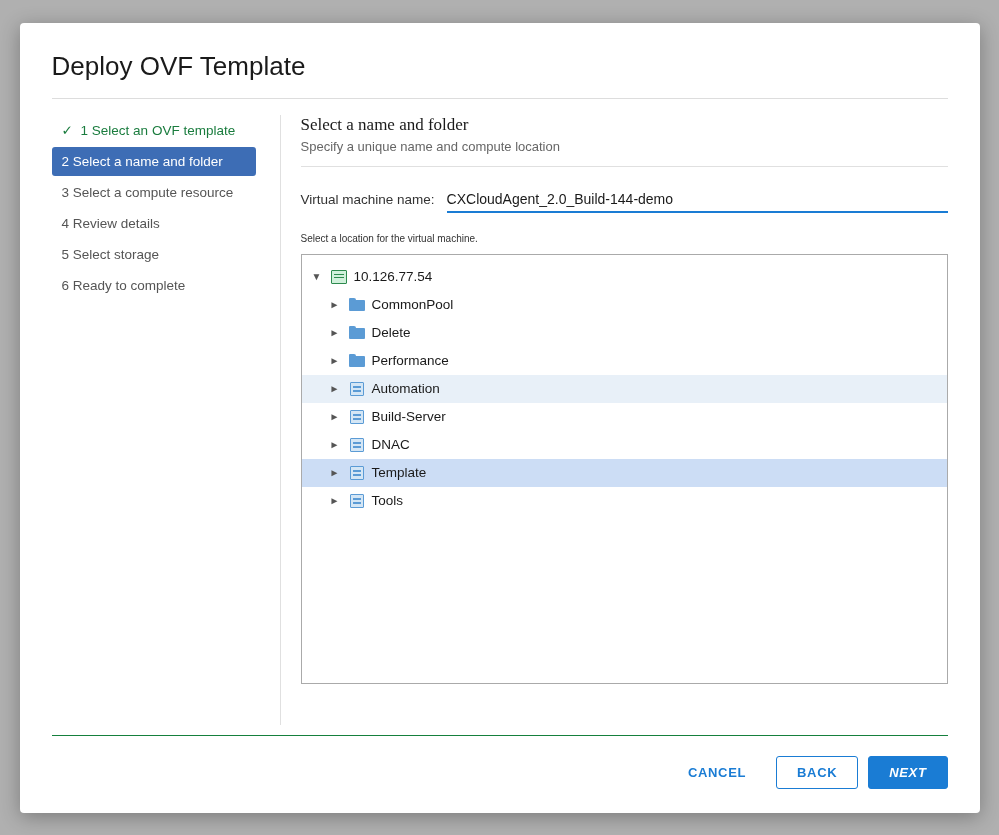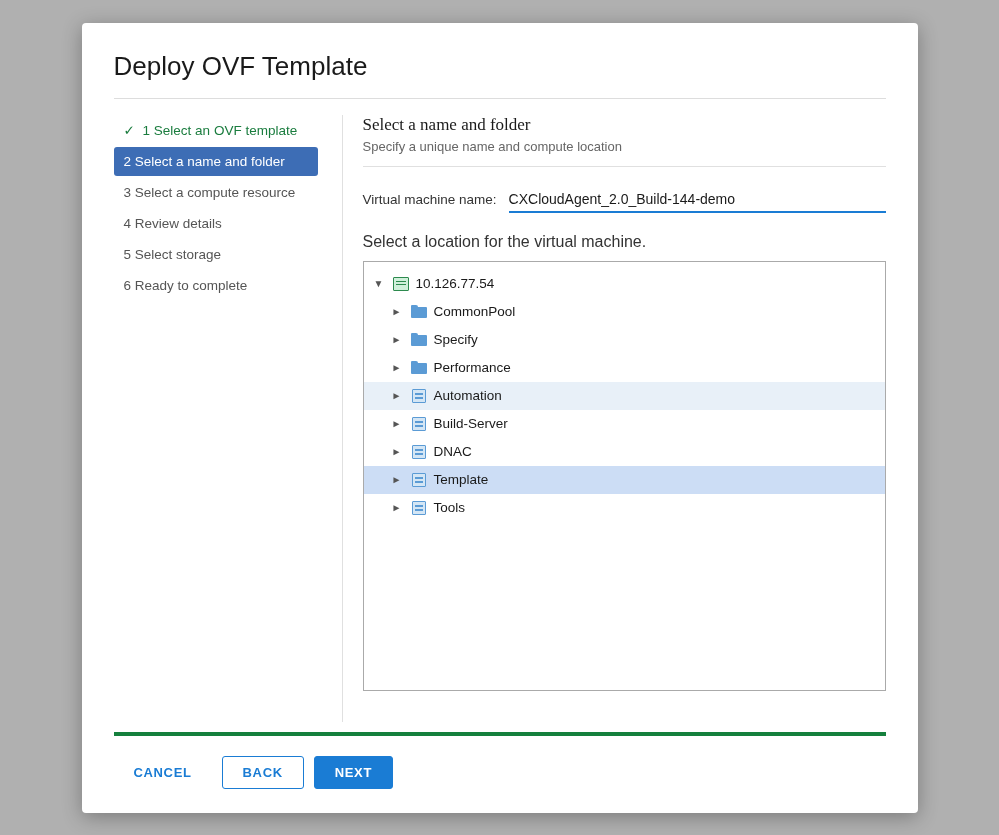--- a/index.html
+++ b/index.html
@@ -8,21 +8,21 @@
       display: flex;
       justify-content: center;
       align-items: center;
       min-height: 835px;
       font-family: -apple-system, BlinkMacSystemFont, 'Segoe UI', Arial, sans-serif;
       font-size: 14px;
     }
     .dialog {
       background: #fff;
       border-radius: 4px;
-      width: 836px;
+      width: 960px;
       min-height: 790px;
       box-shadow: 0 4px 20px rgba(0,0,0,0.3);
       display: flex;
       flex-direction: column;
       padding: 28px 32px 24px 32px;
     }
     .dialog-title {
       font-size: 26px;
       font-weight: 300;
       color: #1a1a1a;
@@ -101,21 +101,21 @@
       flex: 1;
       border: none;
       border-bottom: 2px solid #1a7cd4;
       outline: none;
       font-size: 14px;
       color: #1a1a1a;
       padding: 4px 0;
       background: transparent;
     }
     .location-label {
-      font-size: 16px;
+      font-size: 10px;
       color: #333;
       margin-bottom: 10px;
     }
     .tree-container {
       border: 1px solid #aaa;
       flex: 1;
       overflow-y: auto;
       min-height: 430px;
       max-height: 430px;
       padding: 8px 0;
@@ -230,24 +230,25 @@
       top: 6px;
       left: 2px;
       right: 2px;
       height: 1.5px;
       background: #2d8a4e;
     }
     .tree-indent-1 { padding-left: 28px; }
     
     .dialog-footer {
       display: flex;
+      justify-content: flex-end;
       gap: 10px;
       padding-top: 20px;
       margin-top: 10px;
-      border-top: 4px solid #15803d;
+      border-top: 1px solid #15803d;
     }
     .btn {
       padding: 8px 20px;
       border-radius: 3px;
       font-size: 13px;
       font-weight: 600;
       cursor: pointer;
       letter-spacing: 0.05em;
       text-transform: uppercase;
     }
@@ -258,20 +259,21 @@
     }
     .btn-back {
       background: #fff;
       border: 1.5px solid #1a7cd4;
       color: #1a7cd4;
     }
     .btn-next {
       background: #1a7cd4;
       border: 1.5px solid #1a7cd4;
       color: #fff;
+      font-style: italic;
     }
   </style>
 </head>
 <body>
 
 <div class="dialog">
   <div class="dialog-title">Deploy OVF Template</div>
 
   <div class="dialog-body">
 
@@ -330,21 +332,21 @@
             <span class="icon-folder"></span>
           </span>
           <span>CommonPool</span>
         </div>
 
         <div class="tree-node tree-indent-1">
           <span class="chevron">►</span>
           <span class="node-icon">
             <span class="icon-folder"></span>
           </span>
-          <span>Specify</span>
+          <span>Delete</span>
         </div>
 
         <div class="tree-node tree-indent-1">
           <span class="chevron">►</span>
           <span class="node-icon">
             <span class="icon-folder"></span>
           </span>
           <span>Performance</span>
         </div>
 

